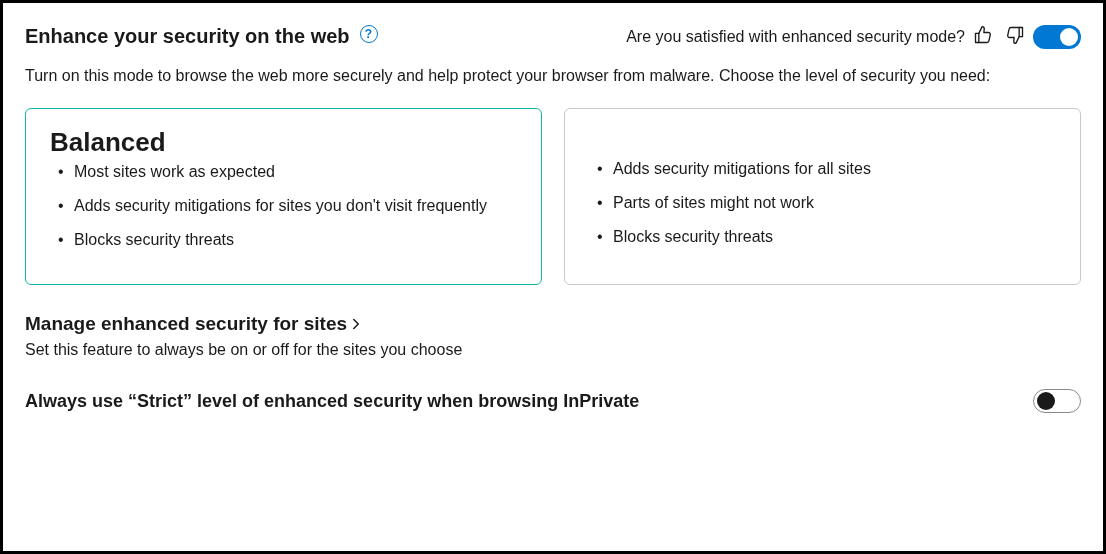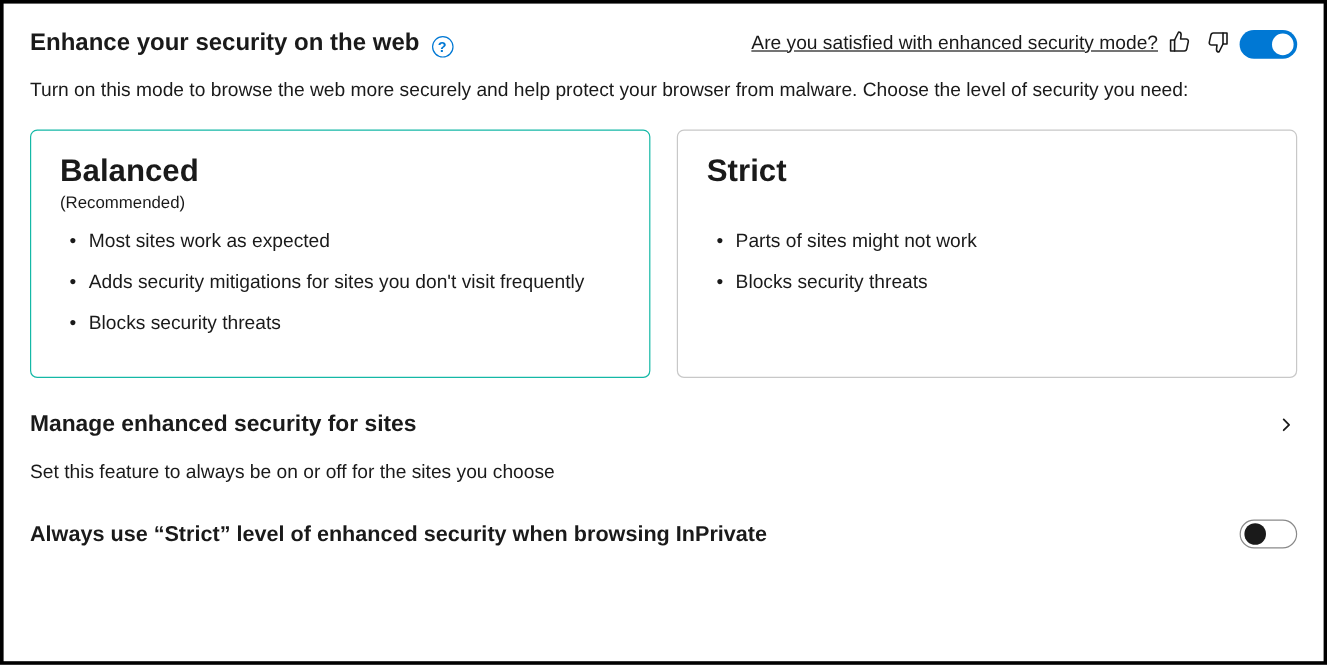--- a/index.html
+++ b/index.html
@@ -14,21 +14,21 @@
       overflow: hidden;
     }
     .header-row {
       display: flex;
       align-items: center;
       justify-content: space-between;
       margin-bottom: 12px;
     }
     .header-left {
       display: flex;
-      align-items: flex-end;
+      align-items: flex-start;
       gap: 10px;
     }
     .section-title {
       font-size: 20px;
       font-weight: 600;
       color: #1a1a1a;
     }
     .help-icon {
       width: 18px; height: 18px;
       border: 1.5px solid #0078d4;
@@ -38,21 +38,20 @@
       justify-content: center;
       color: #0078d4;
       font-size: 12px;
       font-weight: 600;
       cursor: pointer;
     }
     .header-right {
       display: flex;
       align-items: center;
       gap: 4px;
-      text-decoration: underline;
     }
     .feedback-text {
       font-size: 16px;
       color: #1a1a1a;
     }
     .thumb-btn {
       background: none;
       border: none;
       cursor: pointer;
       padding: 4px;
@@ -130,23 +129,22 @@
     .card ul li::before {
       content: "•";
       position: absolute;
       left: 4px;
       top: 0;
       color: #1a1a1a;
     }
     .manage-row {
       display: flex;
       align-items: center;
-      justify-content: space-between;
-      cursor: pointer;
-      margin-bottom: 20px;
+      cursor: pointer;
+      margin-bottom: 6px;
     }
     .manage-title {
       font-size: 19px;
       font-weight: 600;
     }
     .chevron { display:inline-flex; }
     .chevron svg { width: 18px; height: 18px; }
     .manage-desc {
       font-size: 16px;
       color: #1a1a1a;
@@ -190,31 +188,30 @@
     </button>
     <div class="toggle"></div>
   </div>
 </div>
 
 <p class="description">Turn on this mode to browse the web more securely and help protect your browser from malware. Choose the level of security you need:</p>
 
 <div class="cards">
   <div class="card selected">
     <div class="card-title">Balanced</div>
-    <div class="card-subtitle">(Recommended)</div>
     <ul>
       <li>Most sites work as expected</li>
       <li>Adds security mitigations for sites you don't visit frequently</li>
       <li>Blocks security threats</li>
     </ul>
   </div>
   <div class="card">
-    <div class="card-title">Strict</div>
     <div class="card-subtitle">&nbsp;</div>
     <ul>
+      <li>Adds security mitigations for all sites</li>
       <li>Parts of sites might not work</li>
       <li>Blocks security threats</li>
     </ul>
   </div>
 </div>
 
 <div class="manage-row">
   <span class="manage-title">Manage enhanced security for sites</span>
   <span class="chevron">
     <svg viewBox="0 0 24 24" fill="none" stroke="#1a1a1a" stroke-width="2" stroke-linecap="round" stroke-linejoin="round">

